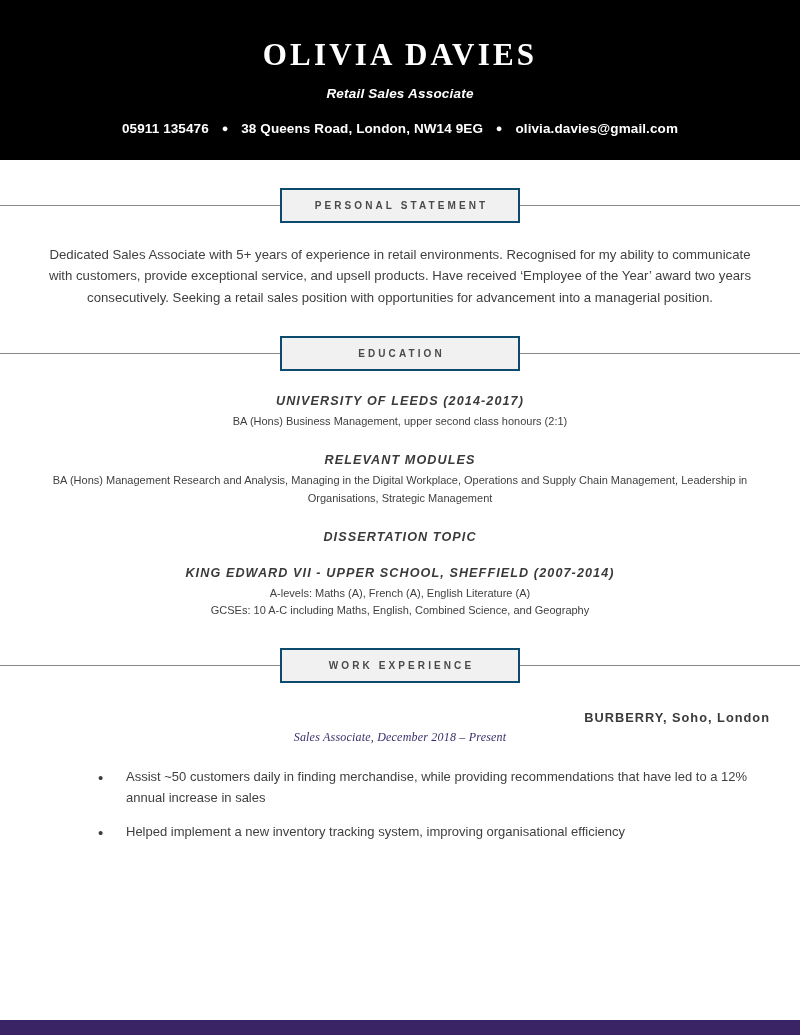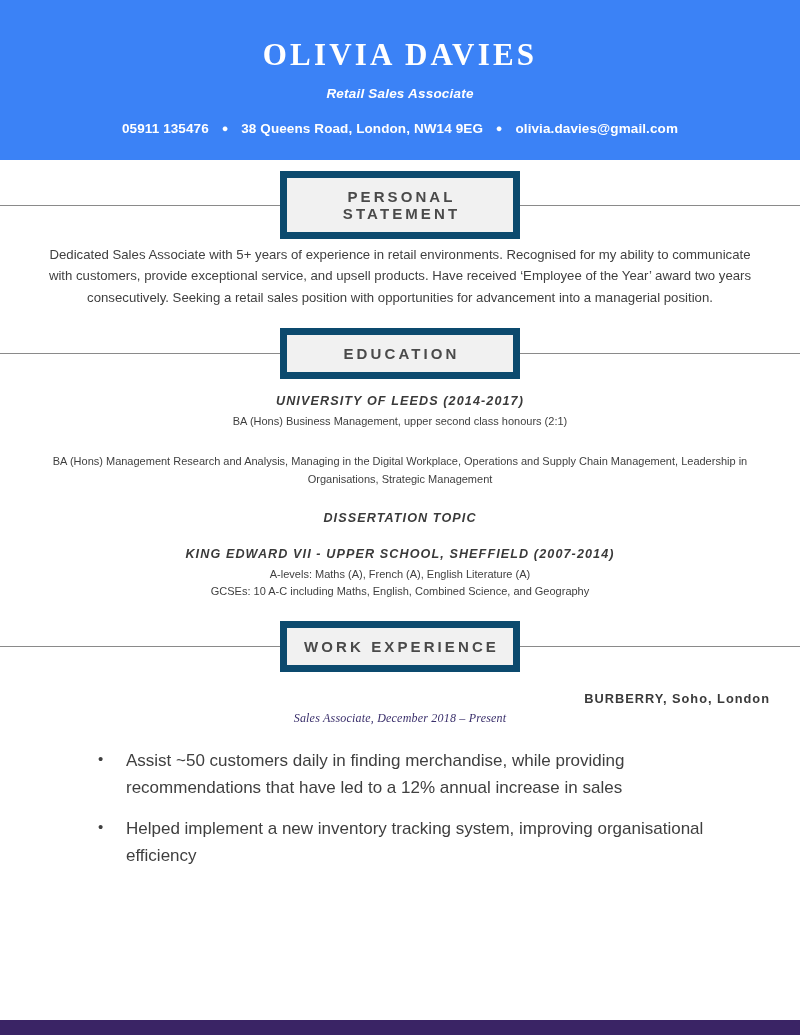--- a/index.html
+++ b/index.html
@@ -11,21 +11,21 @@
     width: 800px;
     height: 1035px;
     position: relative;
     font-family: "Liberation Sans", sans-serif;
     color: #3f3f3f;
     overflow: hidden;
   }
 
   
   .header {
-    background: #3b82f6;
+    background: #000000;
     width: 100%;
     height: 160px;
     box-sizing: border-box;
     padding-top: 38px;
     text-align: center;
   }
   .name {
     font-family: "Liberation Serif", serif;
     font-weight: bold;
     font-size: 31px;
@@ -72,23 +72,23 @@
     left: 0;
     right: 0;
     top: 50%;
     height: 1px;
     background: #8a8a8a;
   }
   .section-head .label {
     position: relative;
     z-index: 2;
     background: #f1f1f1;
-    border: 7px solid #0c4a6e;
+    border: 2px solid #0c4a6e;
     color: #4a4a4a;
-    font-size: 15px;
+    font-size: 10px;
     font-weight: bold;
     letter-spacing: 3.1px;
     padding: 10px 0 10px 3px;
     width: 240px;
     text-align: center;
     box-sizing: border-box;
   }
 
   
   .content {
@@ -145,21 +145,21 @@
     letter-spacing: 0.2px;
   }
   ul.bullets {
     margin: 22px 0 0 0;
     padding: 0 10px 0 68px;
     list-style: none;
     text-align: left;
   }
   ul.bullets li {
     position: relative;
-    font-size: 17px;
+    font-size: 13px;
     line-height: 1.58;
     color: #3f3f3f;
     margin-bottom: 14px;
     padding-left: 28px;
   }
   ul.bullets li:before {
     content: "\2022";
     position: absolute;
     left: 0;
     top: -1px;
@@ -205,20 +205,21 @@
   <div class="label">EDUCATION</div>
 </div>
 <div class="content">
 
   <div class="edu-block">
     <div class="sub-head">UNIVERSITY OF LEEDS (2014-2017)</div>
     <div class="sub-line">BA (Hons) Business Management, upper second class honours (2:1)</div>
   </div>
 
   <div class="edu-block">
+    <div class="sub-head">RELEVANT MODULES</div>
     <div class="sub-line">BA (Hons) Management Research and Analysis, Managing in the Digital Workplace, Operations and Supply Chain Management, Leadership in Organisations, Strategic Management</div>
   </div>
 
   <div class="edu-block">
     <div class="sub-head">DISSERTATION TOPIC</div>
   </div>
 
   <div class="edu-block">
     <div class="sub-head">KING EDWARD VII - UPPER SCHOOL, SHEFFIELD (2007-2014)</div>
     <div class="sub-line">A-levels: Maths (A), French (A), English Literature (A)</div>

